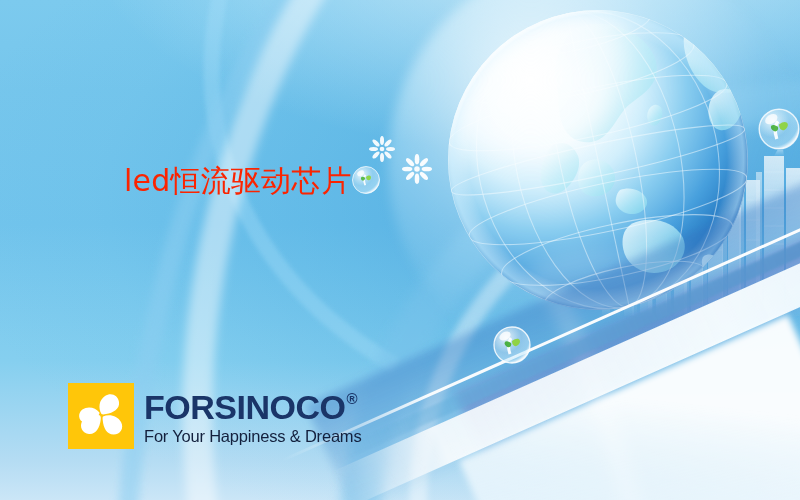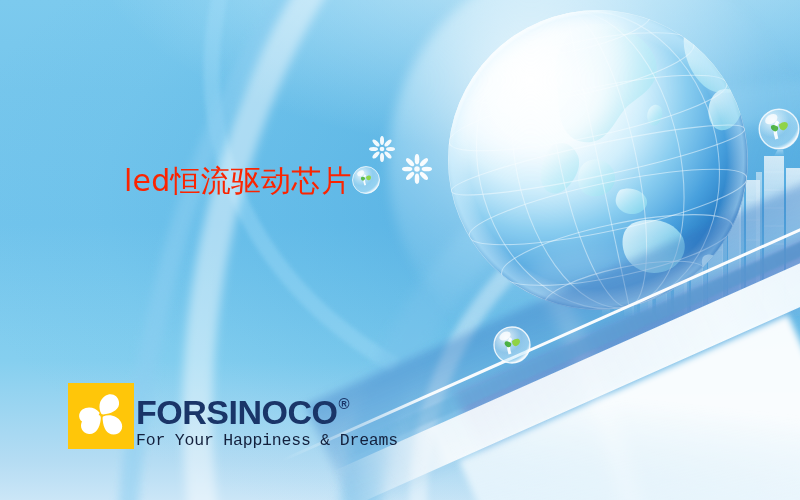--- a/index.html
+++ b/index.html
@@ -221,22 +221,22 @@
     margin-top: 23px;
     margin-left: 10px;
   }
 
   
   #logo {
     position: absolute;
     left: 68px;
     top: 383px;
     display: flex;
-    align-items: flex-end;
-    gap: 2px;
+    align-items: center;
+    gap: 10px;
   }
   #logo-mark {
     width: 66px;
     height: 66px;
     background: #ffc609;
     flex: 0 0 auto;
     position: relative;
   }
   #logo-text-block {
     display: flex;
@@ -257,21 +257,21 @@
   }
   #logo-reg {
     font-size: 15px;
     line-height: 1;
     position: relative;
     top: 1px;
     margin-left: 1px;
   }
   #logo-tagline {
     color: #13203d;
-    font-family: Liberation Mono, monospace;
+    font-family: Liberation Sans, sans-serif;
     font-size: 16.5px;
     line-height: 1;
     margin-top: 4px;
     letter-spacing: -0.2px;
     white-space: nowrap;
   }
 </style>
 </head>
 <body>
 

